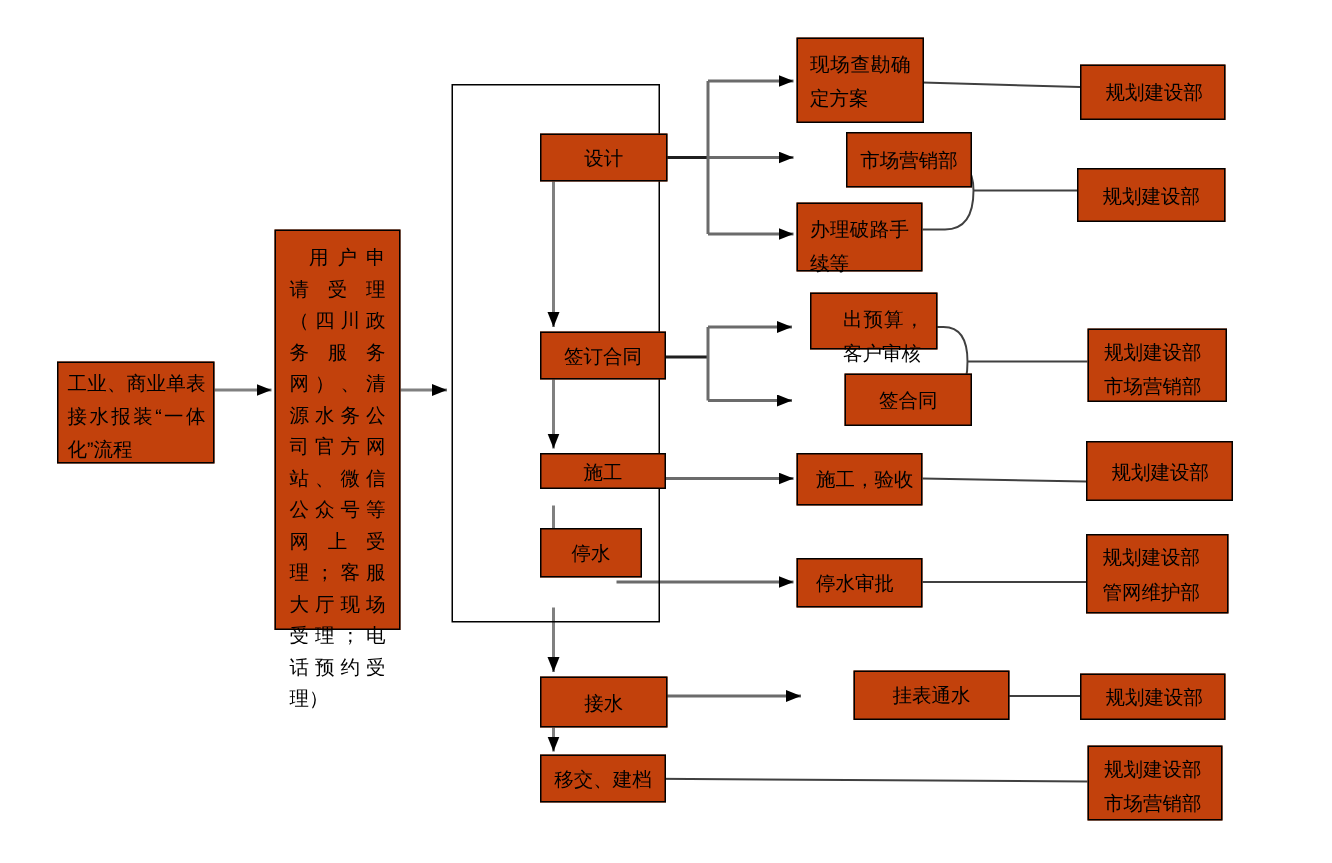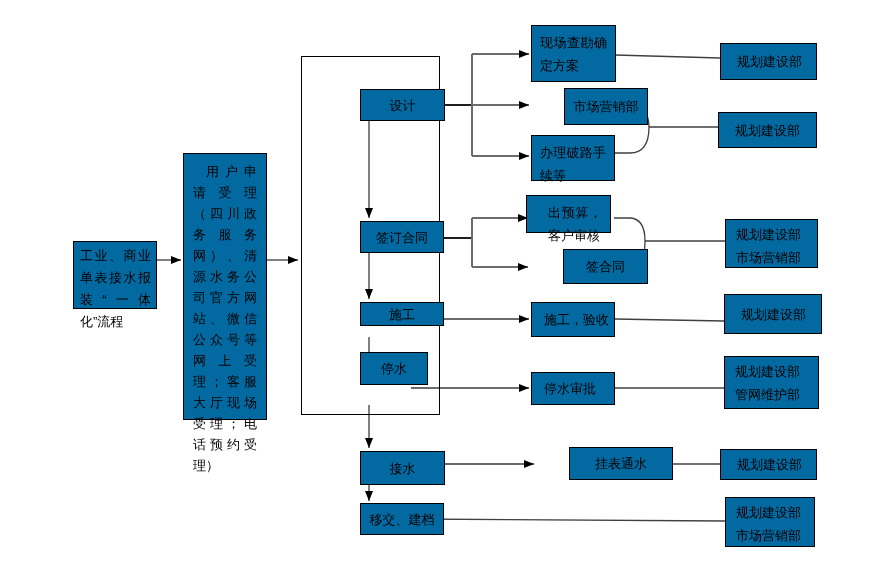--- a/index.html
+++ b/index.html
@@ -2,21 +2,21 @@
 <html><head>
 <meta charset="utf-8">
 <style>
   html,body{margin:0;padding:0;background:#fff;}
   #canvas{
     position:relative;width:888px;height:575px;background:#fff;overflow:hidden;
     font-family:"Liberation Sans",sans-serif;color:#000;
   }
   #connectors{position:absolute;left:0;top:0;width:888px;height:575px;}
   .box{
-    position:absolute;box-sizing:border-box;border:1px solid #000;background:#0369a1;
+    position:absolute;box-sizing:border-box;border:1px solid #000;background:#c2410c;
     font-size:13px;line-height:21px;color:#000;
   }
   .frame{position:absolute;box-sizing:border-box;border:1px solid #000;background:transparent;}
   .center{display:flex;align-items:center;justify-content:center;text-align:center;margin-left:33px;}
   .leftpad{display:flex;align-items:center;padding-left:12px;}
   .wrap2{padding:5px 8px 0 8px;line-height:23px;text-align:justify;}
   .deptc{display:flex;align-items:center;padding-left:16px;}
   .dept2{padding:3px 8px 0 10px;line-height:23px;}
   .dept2 span{display:block;}
   .startbox{padding:3px 5px 0 6px;line-height:22px;text-align:justify;}
@@ -68,21 +68,21 @@
       <path d="M614,218 H629 Q645,218 645,241 M614,267 H629 Q645,267 645,241 M645,241 H725"></path>
       <path d="M615,319 L724,321"></path>
       <path d="M615,388 H724"></path>
       <path d="M620,464 H720"></path>
       <path d="M411,519 L725,521"></path>
     </g>
   </svg>
 
   <div class="frame" style="left:301px;top:56px;width:139px;height:359px;"></div>
 
-  <div class="box startbox" style="left:38px;top:241px;width:84px;height:68px;margin-left:35px;">
+  <div class="box startbox" style="left:38px;top:241px;width:105px;height:68px;">
     <span>工业、商业单表接水报装“一体化”流程</span>
   </div>
 
   <div class="box appbox" style="left:183px;top:153px;width:84px;height:267px;">
     <span>用户申请受理（四川政务服务网）、清源水务公司官方网站、微信公众号等网上受理；客服大厅现场受理；电话预约受理）</span>
   </div>
 
   <div class="box center" style="left:327px;top:89px;width:85px;height:32px;">
     <span>设计</span>
   </div>
@@ -104,21 +104,21 @@
 
   <div class="box wrap2" style="left:531px;top:25px;width:85px;height:57px;">
     <span>现场查勘确定方案</span>
   </div>
   <div class="box center" style="left:531px;top:88px;width:84px;height:37px;">
     <span>市场营销部</span>
   </div>
   <div class="box wrap2" style="left:531px;top:135px;width:84px;height:46px;">
     <span>办理破路手续等</span>
   </div>
-  <div class="box wrap2" style="left:526px;top:195px;width:85px;height:38px;padding-left:21px;">
+  <div class="box wrap2" style="left:540px;top:195px;width:85px;height:38px;padding-left:21px;">
     <span>出预算，客户审核</span>
   </div>
   <div class="box center" style="left:530px;top:249px;width:85px;height:35px;">
     <span>签合同</span>
   </div>
   <div class="box leftpad" style="left:531px;top:302px;width:84px;height:35px;">
     <span>施工，验收</span>
   </div>
   <div class="box leftpad" style="left:531px;top:372px;width:84px;height:33px;">
     <span>停水审批</span>

